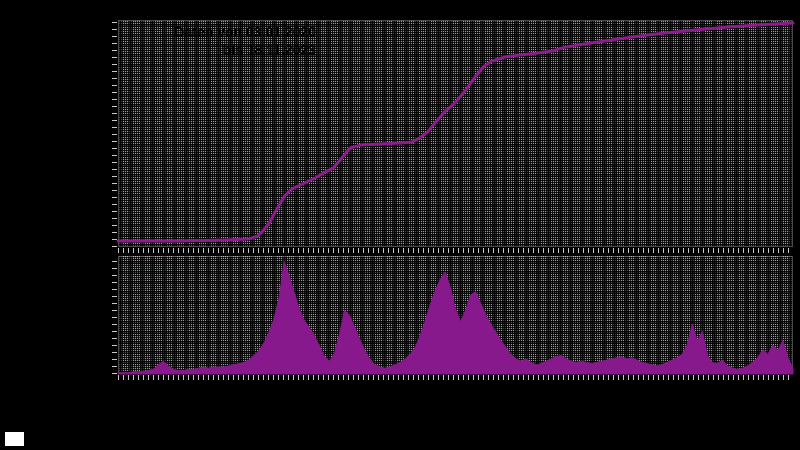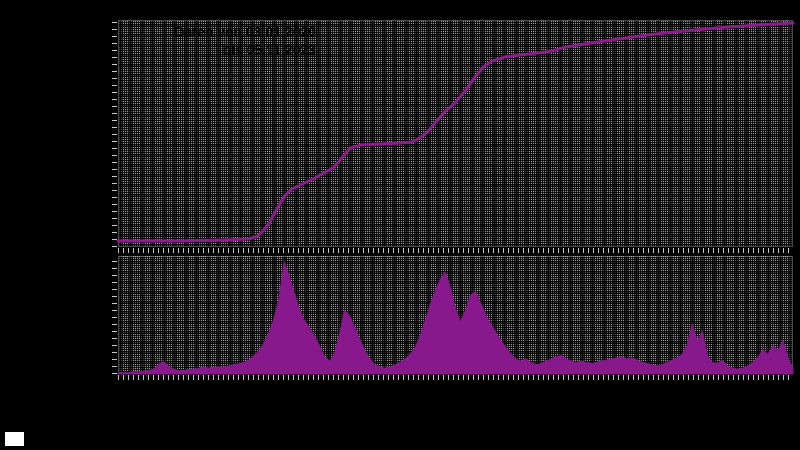--- a/index.html
+++ b/index.html
@@ -43,21 +43,21 @@
 <body>
 
 <div class="canvas">
 
   <div class="plot plot-top">
     <svg id="line-svg" viewBox="0 0 675 227" preserveAspectRatio="none">
         <polyline points="0.0,221.1 62.1,221.1 107.3,220.0 130.3,219.1 139.7,216.1 145.8,210.0 151.9,202.0 160.0,187.0 166.7,175.9 174.2,168.9 182.3,165.0 197.1,158.0 207.2,152.1 215.3,148.0 222.1,140.1 232.2,128.0 242.3,125.1 261.9,123.9 282.1,123.0 294.3,121.9 301.7,118.0 309.8,111.9 317.9,101.9 326.7,91.9 336.8,83.1 346.9,71.1 357.1,57.0 365.2,47.0 374.0,41.1 386.8,37.0 402.3,35.0 419.9,32.9 434.0,31.1 444.2,27.9 459.7,25.0 479.9,22.0 500.2,19.1 521.8,15.9 546.8,12.9 577.1,10.0 610.2,7.0 639.9,5.0 675.0,3.0" fill="none" stroke="#8B1E8B" stroke-width="3" stroke-linejoin="round" stroke-linecap="round"></polyline>
       </svg>
     <div class="annotation">
       <span>Daten von 03.01.2020</span>
-      <span>bis 05.11.2023</span>
+      <span>bis 18.11.2023</span>
     </div>
   </div>
 
   <div class="plot plot-bottom">
     <svg id="bars-svg" viewBox="0 0 675 118" preserveAspectRatio="none">
         <path d="M0,118 L0.0,116.8 L5.0,116.8 L10.1,116.8 L15.1,115.7 L20.1,115.7 L25.2,115.7 L30.2,114.5 L35.3,113.4 L40.3,108.7 L45.3,105.2 L50.4,109.9 L55.4,113.4 L60.4,114.5 L65.5,114.5 L70.5,113.4 L75.6,113.4 L80.6,112.2 L85.6,111.0 L90.7,112.2 L95.7,111.0 L100.7,111.0 L105.8,111.0 L110.8,109.9 L115.9,108.7 L120.9,107.6 L125.9,106.4 L131.0,104.1 L136.0,99.4 L141.0,94.8 L146.1,86.7 L151.1,76.2 L156.2,62.3 L161.2,41.4 L166.2,5.5 L171.3,20.6 L176.3,36.8 L181.3,53.0 L186.4,64.6 L191.4,71.6 L196.5,79.7 L201.5,90.2 L206.5,100.6 L211.6,105.2 L216.6,97.1 L221.6,77.4 L226.7,54.2 L231.7,60.0 L236.8,71.6 L241.8,83.2 L246.8,94.8 L251.9,102.9 L256.9,108.7 L261.9,111.0 L267.0,112.2 L272.0,111.0 L277.1,108.7 L282.1,106.4 L287.1,102.9 L292.2,98.3 L297.2,91.3 L302.2,79.7 L307.3,64.6 L312.3,48.4 L317.4,34.5 L322.4,22.9 L327.4,15.9 L332.5,32.2 L337.5,53.0 L342.5,65.8 L347.6,54.2 L352.6,39.1 L357.6,35.6 L362.7,47.2 L367.7,58.8 L372.8,68.1 L377.8,76.2 L382.8,84.4 L387.9,91.3 L392.9,98.3 L397.9,102.9 L403.0,105.2 L408.0,102.9 L413.1,106.4 L418.1,108.7 L423.1,107.6 L428.2,105.2 L433.2,102.9 L438.2,100.6 L443.3,99.4 L448.3,102.9 L453.4,105.2 L458.4,106.4 L463.4,105.2 L468.5,106.4 L473.5,107.6 L478.5,106.4 L483.6,105.2 L488.6,104.1 L493.7,102.9 L498.7,101.8 L503.7,100.6 L508.8,102.9 L513.8,101.8 L518.8,104.1 L523.9,106.4 L528.9,107.6 L534.0,108.7 L539.0,109.9 L544.0,108.7 L549.1,106.4 L554.1,104.1 L559.1,101.8 L564.2,98.3 L569.2,89.0 L574.3,68.1 L579.3,85.5 L584.3,75.1 L589.4,99.4 L594.4,106.4 L599.4,107.6 L604.5,104.1 L609.5,109.9 L614.6,112.2 L619.6,113.4 L624.6,112.2 L629.7,109.9 L634.7,106.4 L639.7,101.8 L644.8,93.6 L649.8,98.3 L654.9,89.0 L659.9,94.8 L664.9,84.4 L670.0,101.8 L675.0,112.2 L675,118 Z" fill="#87198C" stroke="#87198C" stroke-width="1"></path>
       </svg>
   </div>
 
   <div class="yticks yticks-top"></div>

